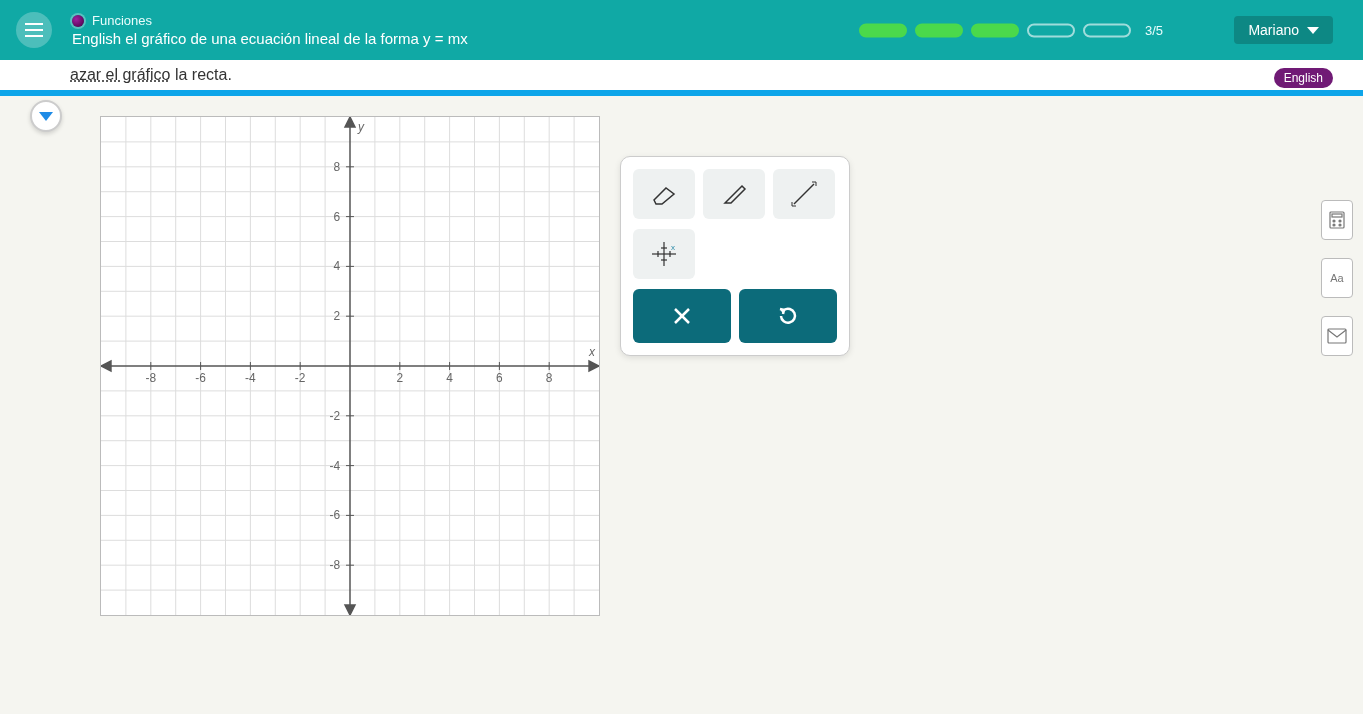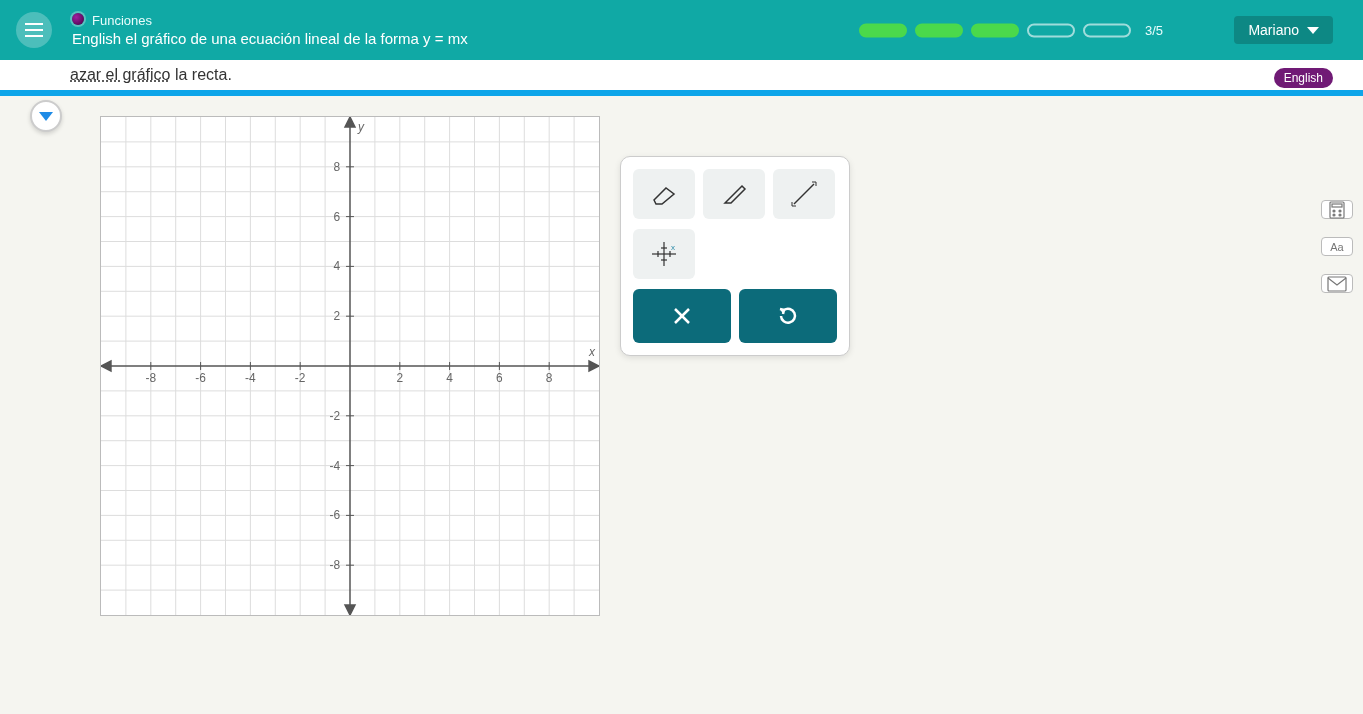--- a/index.html
+++ b/index.html
@@ -28,21 +28,21 @@
     display: flex;
     flex-direction: column;
     justify-content: center;
     align-items: center;
     gap: 4px;
     margin-right: 20px;
     cursor: pointer;
   }
   .hamburger span { width: 18px; height: 2px; background: #fff; display:block; }
   .header-titles { display:flex; flex-direction:column; }
-  .breadcrumb-row { display:flex; gap:8px; font-size:13px; color:#e8fdfc; }
+  .breadcrumb-row { display:flex; align-items:center; gap:8px; font-size:13px; color:#e8fdfc; }
   .breadcrumb-dot {
     width:12px; height:12px; border-radius:50%;
     background: radial-gradient(circle at 35% 35%, #a020a0, #400040);
     box-shadow: 0 0 0 2px rgba(255,255,255,0.3);
   }
   .lesson-title { font-size:15px; color:#fff; margin-top:2px; }
   .progress-area {
     position:absolute; right:200px; top:50%; transform:translateY(-50%);
     display:flex; align-items:center; gap:8px;
   }
@@ -112,21 +112,21 @@
     display:flex; align-items:center; justify-content:center;
     cursor:pointer; font-size:22px;
   }
   .tool-action svg { stroke:#fff; }
 
   .side-icons {
     position:absolute; right:10px; top:200px;
     display:flex; flex-direction:column; gap:18px;
   }
   .side-icon {
-    width:32px; height:19px; border:1px solid #bbb; border-radius:4px;
+    width:32px; height:40px; border:1px solid #bbb; border-radius:4px;
     background:#fff; display:flex; align-items:center; justify-content:center;
     cursor:pointer;
   }
 </style>
 </head>
 <body>
 
 <div class="header">
   <div class="hamburger">
     <span></span>

